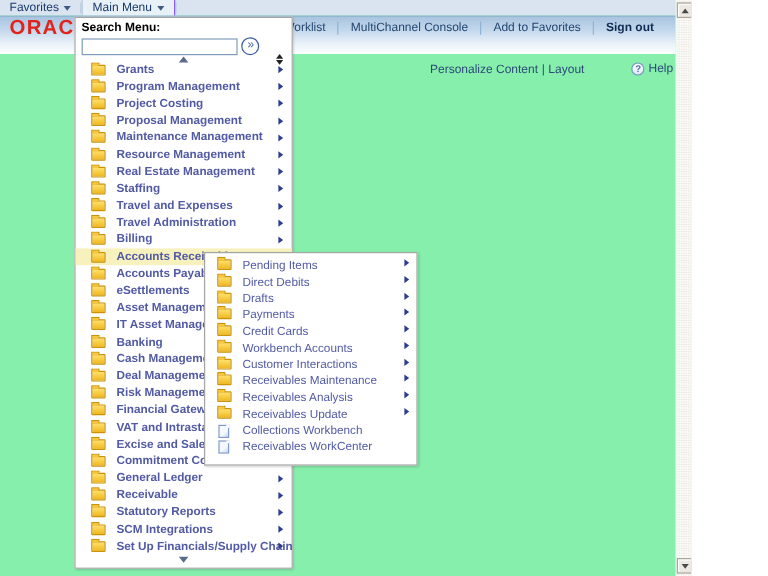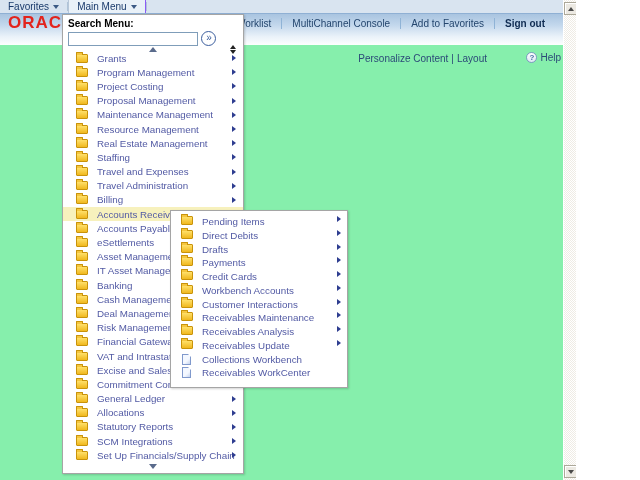--- a/index.html
+++ b/index.html
@@ -57,21 +57,21 @@
   .tri-up   { width:0; height:0; border-left:4px solid transparent; border-right:4px solid transparent;
               border-bottom:5px solid #5a6b8c; }
   .menu-down { position:absolute; bottom:4px; left:0; right:0; display:flex; justify-content:center; cursor:pointer; }
   .tri-down { width:0; height:0; border-left:4px solid transparent; border-right:4px solid transparent;
               border-top:5px solid #5a6b8c; }
   .menu-grip { position:absolute; top:30px; right:7px; display:flex; flex-direction:column; gap:1px;
                cursor:pointer; }
   .grip-up { width:0;height:0;border-left:3px solid transparent;border-right:3px solid transparent;border-bottom:4px solid #222; }
   .grip-dn { width:0;height:0;border-left:3px solid transparent;border-right:3px solid transparent;border-top:4px solid #222; }
 
-  .menu-list { position:absolute; top:36px; left:0; right:0; }
+  .menu-list { position:absolute; top:36px; left:0; right:0;font-weight:bold; }
   .mrow { height:14.2px; display:flex; align-items:center; position:relative;
           padding-left:13px; cursor:pointer; }
   .mrow.hl { background:#f7f1bd; }
   .mlabel { font-size:9.8px; color:#525aa4; margin-left:9px; white-space:nowrap; }
   .marrow { position:absolute; right:7px; width:0; height:0;
             border-top:3px solid transparent; border-bottom:3px solid transparent;
             border-left:4px solid #2e3d90; }
 
   .sub-list { position:absolute; top:5px; left:0; right:0; }
   .srow { height:13.75px; display:flex; align-items:flex-start; position:relative;
@@ -306,21 +306,21 @@
         </div>
 
         <div class="mrow">
           <span class="folder"></span>
           <span class="mlabel">General Ledger</span>
           <span class="marrow"></span>
         </div>
 
         <div class="mrow">
           <span class="folder"></span>
-          <span class="mlabel">Allocations</span>
+          <span class="mlabel">Receivable</span>
           <span class="marrow"></span>
         </div>
 
         <div class="mrow">
           <span class="folder"></span>
           <span class="mlabel">Statutory Reports</span>
           <span class="marrow"></span>
         </div>
 
         <div class="mrow">

